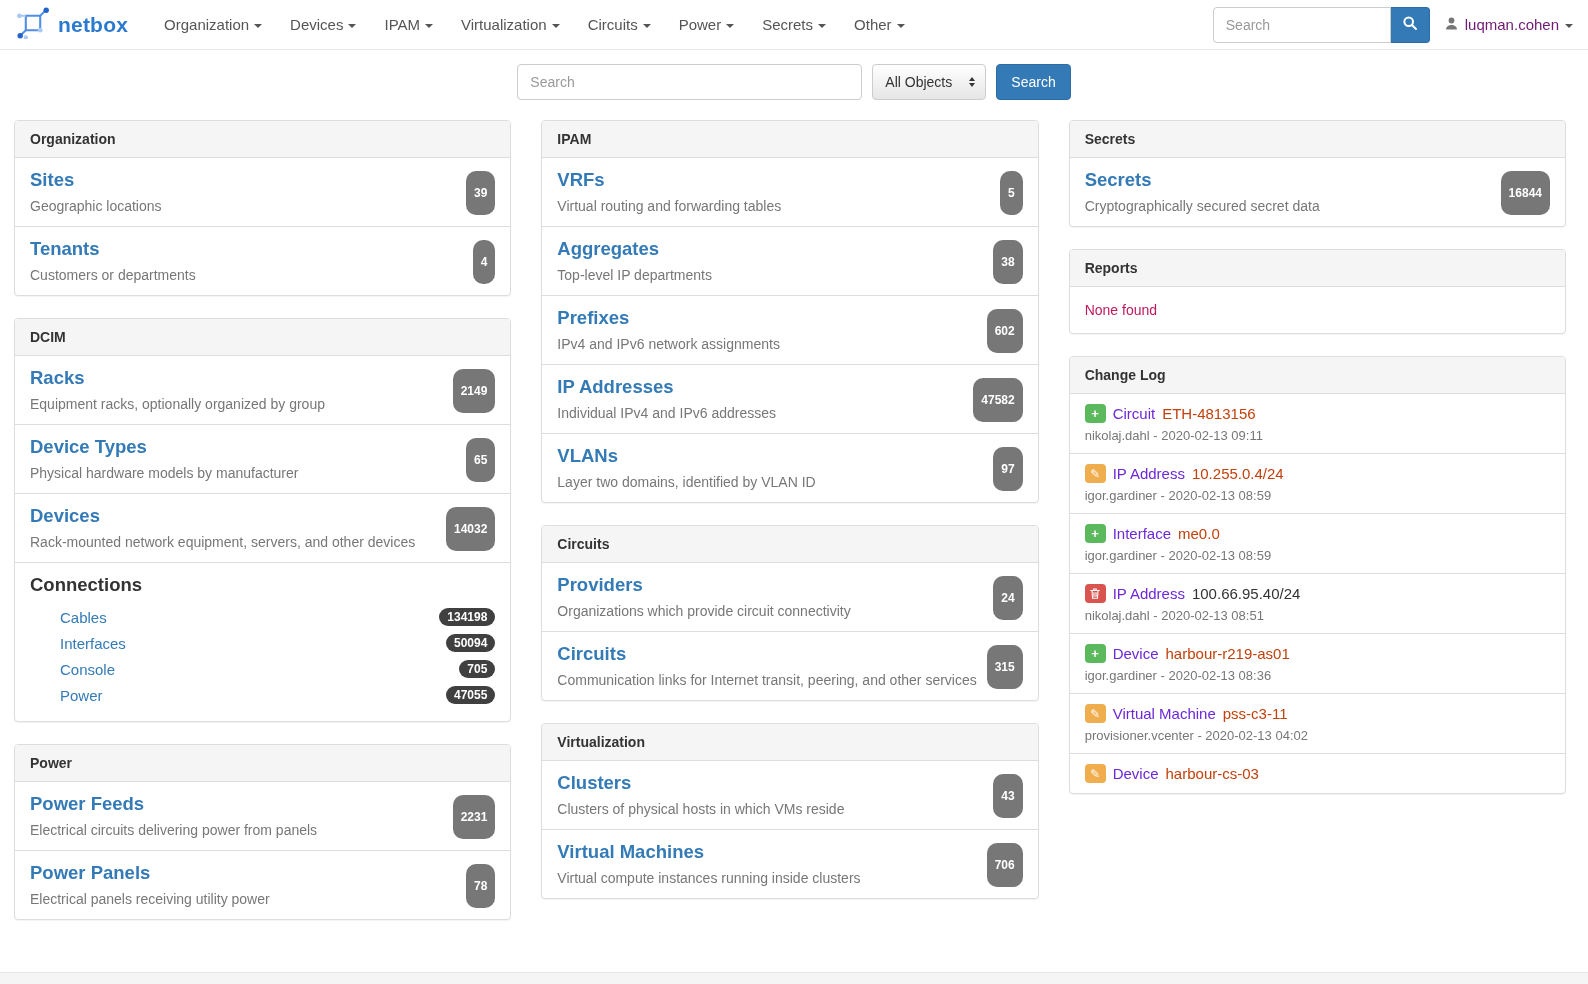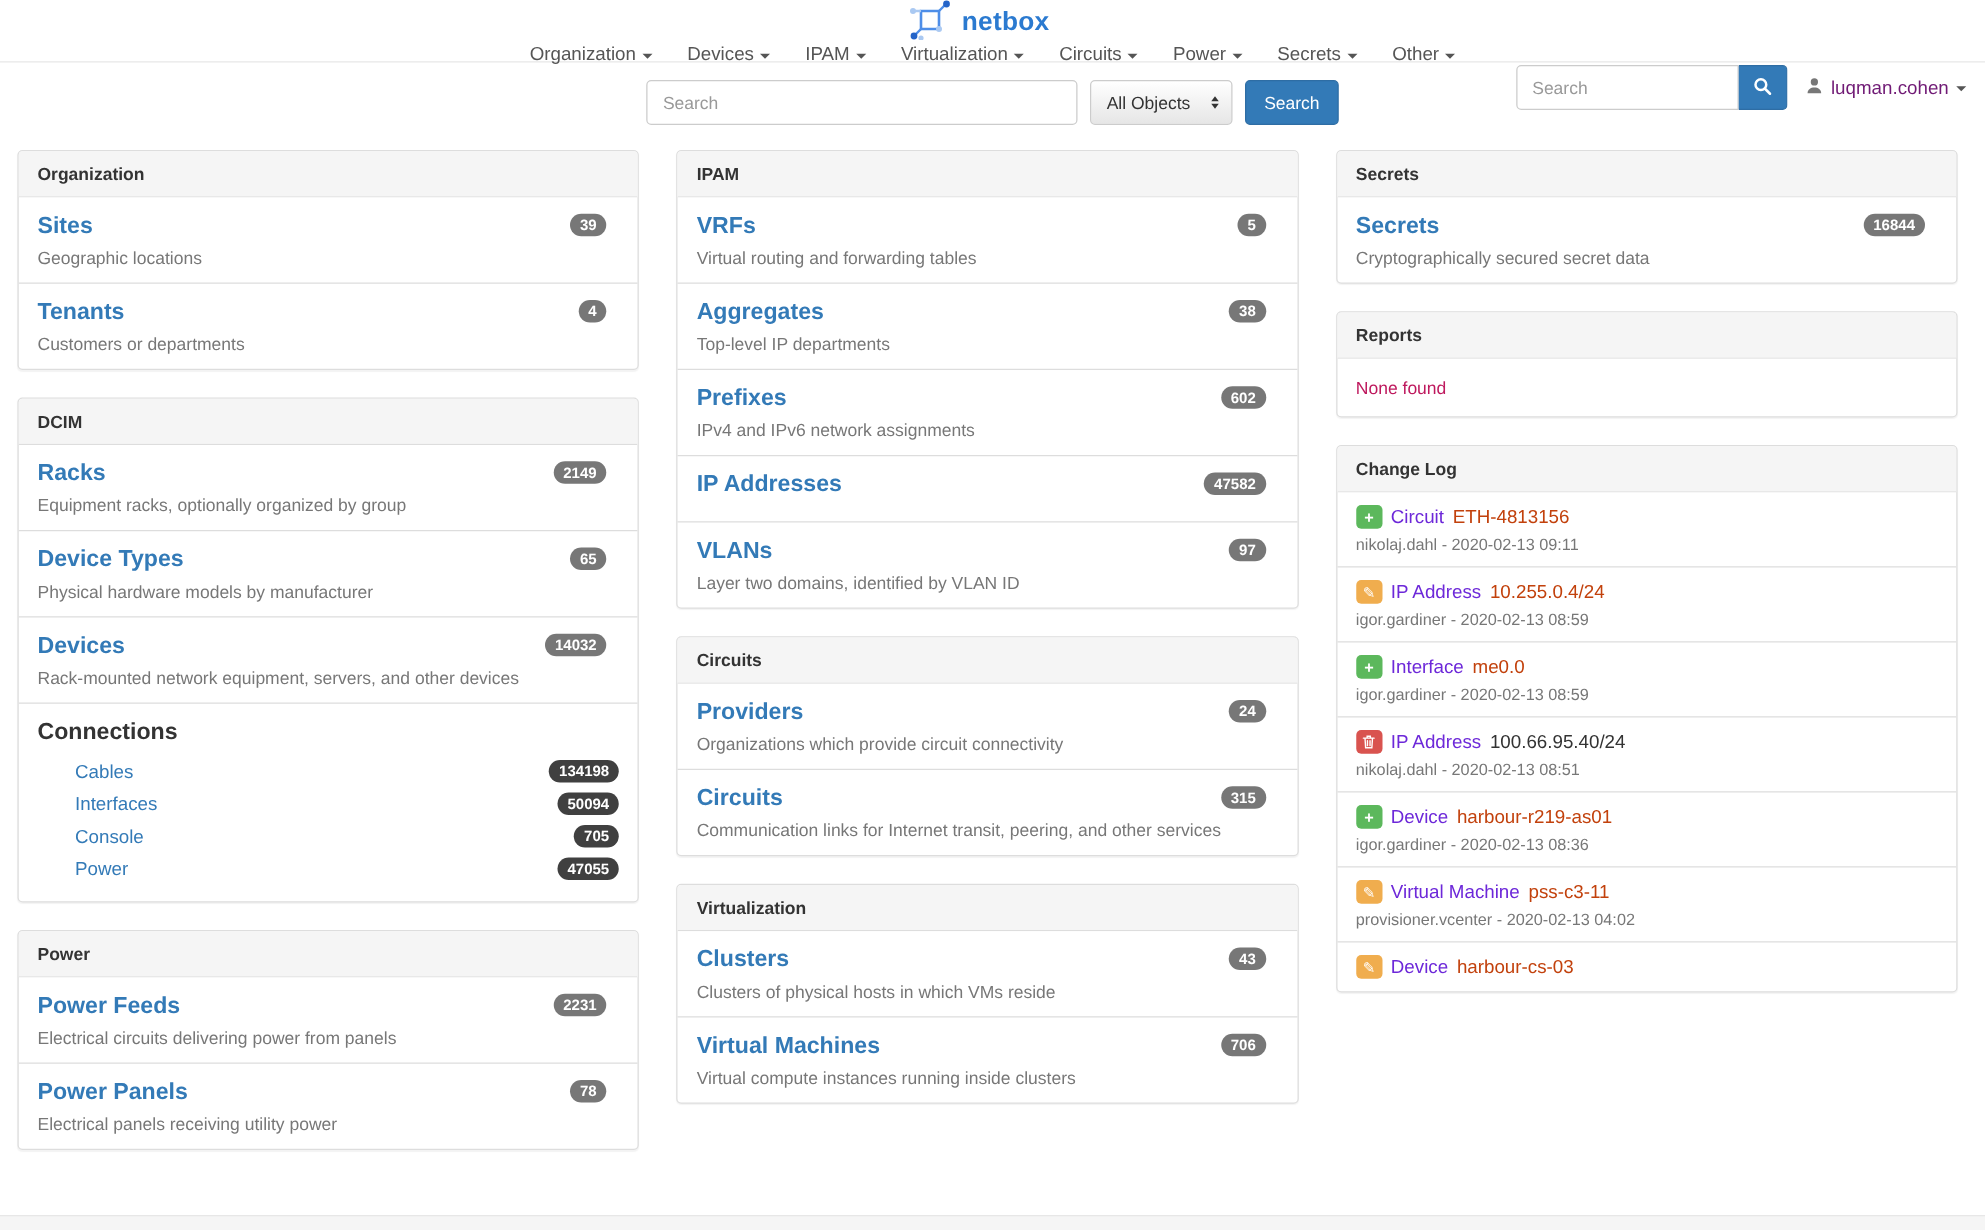--- a/index.html
+++ b/index.html
@@ -8,21 +8,21 @@
     width: 1588px; min-height: 984px;
     font-family: "Liberation Sans", "DejaVu Sans", sans-serif;
     font-size: 14px; color: #333;
     display: flex; flex-direction: column;
   }
   a { text-decoration: none; cursor: pointer; }
 
   
   .navbar {
     height: 50px; background:#fff; border-bottom:1px solid #e7e7e7;
-    display:flex; align-items:center; padding:0 15px; flex-shrink:0;flex-direction:column;
+    display:flex; align-items:center; padding:0 15px; flex-shrink:0;
   }
   .brand { display:flex; align-items:center; gap:7px; margin-right:22px; cursor:pointer; }
   .brand-text { font-size:21px; font-weight:700; color:#2b7ad0; letter-spacing:.2px; }
   .nav-menu { display:flex; align-items:center; height:100%; }
   .nav-item {
     display:flex; align-items:center; gap:5px; padding:0 14px; height:100%;
     color:#555; font-size:15px; cursor:pointer;
   }
   .caret {
     display:inline-block; width:0; height:0; margin-top:2px;
@@ -81,23 +81,23 @@
   }
   .panel-heading {
     background:#f5f5f5; border-bottom:1px solid #ddd; border-radius:3px 3px 0 0;
     padding:10px 15px; font-size:14px; font-weight:bold; color:#333;
   }
   .panel-item { position:relative; padding:11px 15px 12px; }
   .panel-item + .panel-item, .conn-block { border-top:1px solid #ddd; }
   .item-title { display:inline-block; font-size:18.5px; font-weight:600; color:#337ab7; margin-bottom:7px; }
   .item-desc { font-size:14px; color:#777; }
   .badge {
-    position:absolute; right:25px; top:13px;
+    position:absolute; right:15px; top:13px;
     background:#777; color:#fff; font-size:12px; font-weight:bold;
-    padding:3px 8px; border-radius:10px; line-height:1;
+    padding:16px 8px; border-radius:10px; line-height:1;
   }
   .panel-body { padding:15px; font-size:14px; color:#be185d; }
 
   
   .conn-block { padding:11px 15px 13px; }
   .conn-title { font-size:18.5px; font-weight:600; color:#333; margin-bottom:8px; }
   .conn-row { display:flex; justify-content:space-between; align-items:center; padding:4px 0 4px 30px; }
   .conn-row a { font-size:15px; color:#337ab7; }
   .conn-badge {
     background:#404040; color:#fff; font-size:12px; font-weight:bold;
@@ -308,20 +308,21 @@
         <div class="item-desc">Top-level IP departments</div>
       </div>
       <div class="panel-item">
         <a class="item-title">Prefixes</a>
         <span class="badge">602</span>
         <div class="item-desc">IPv4 and IPv6 network assignments</div>
       </div>
       <div class="panel-item">
         <a class="item-title">IP Addresses</a>
         <span class="badge">47582</span>
+        <div class="item-desc">Individual IPv4 and IPv6 addresses</div>
       </div>
       <div class="panel-item">
         <a class="item-title">VLANs</a>
         <span class="badge">97</span>
         <div class="item-desc">Layer two domains, identified by VLAN ID</div>
       </div>
     </div>
 
     <div class="panel">
       <div class="panel-heading">Circuits</div>

